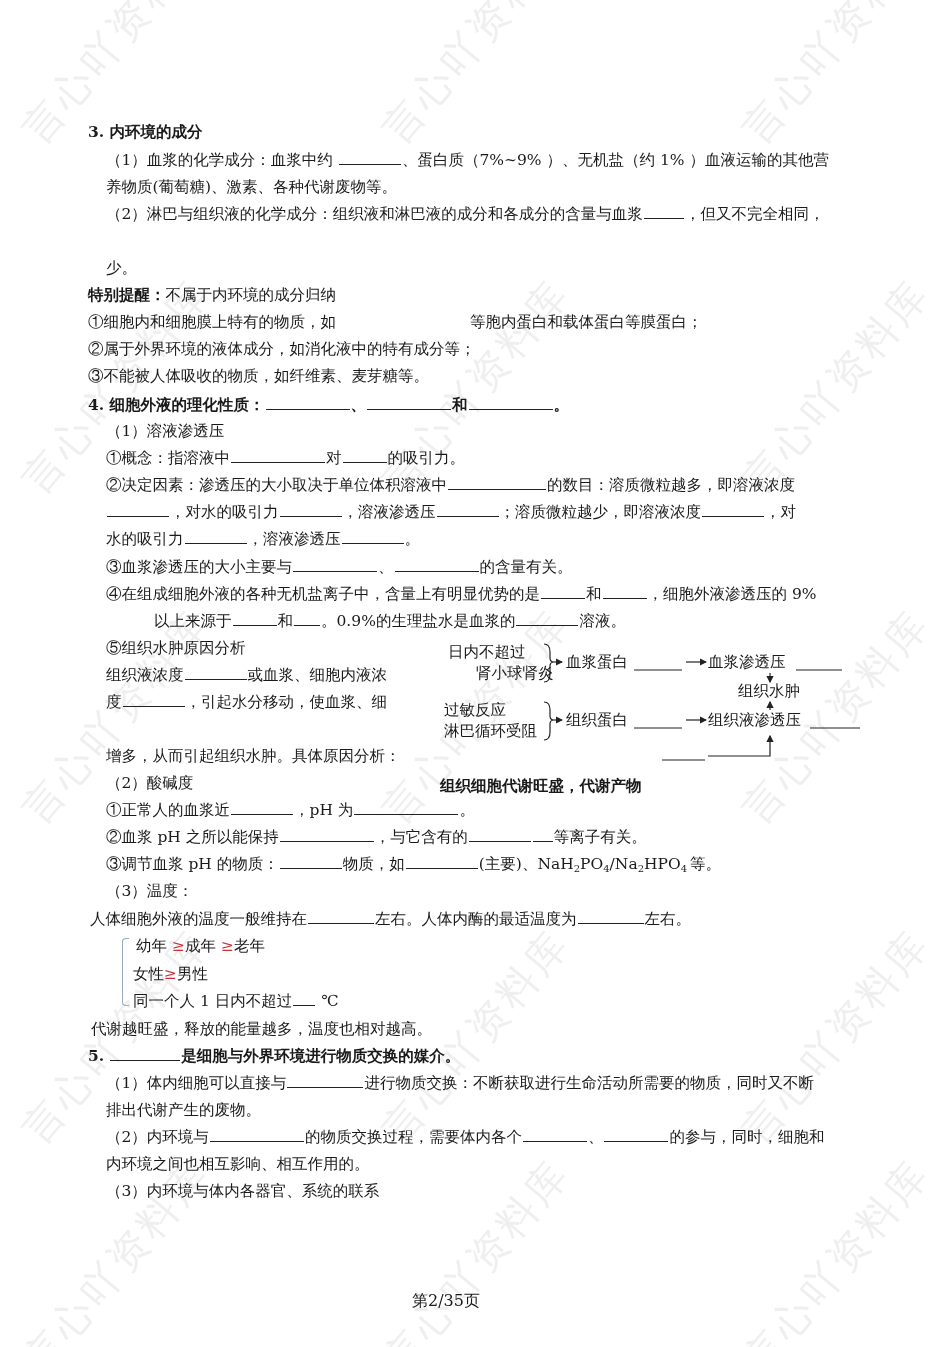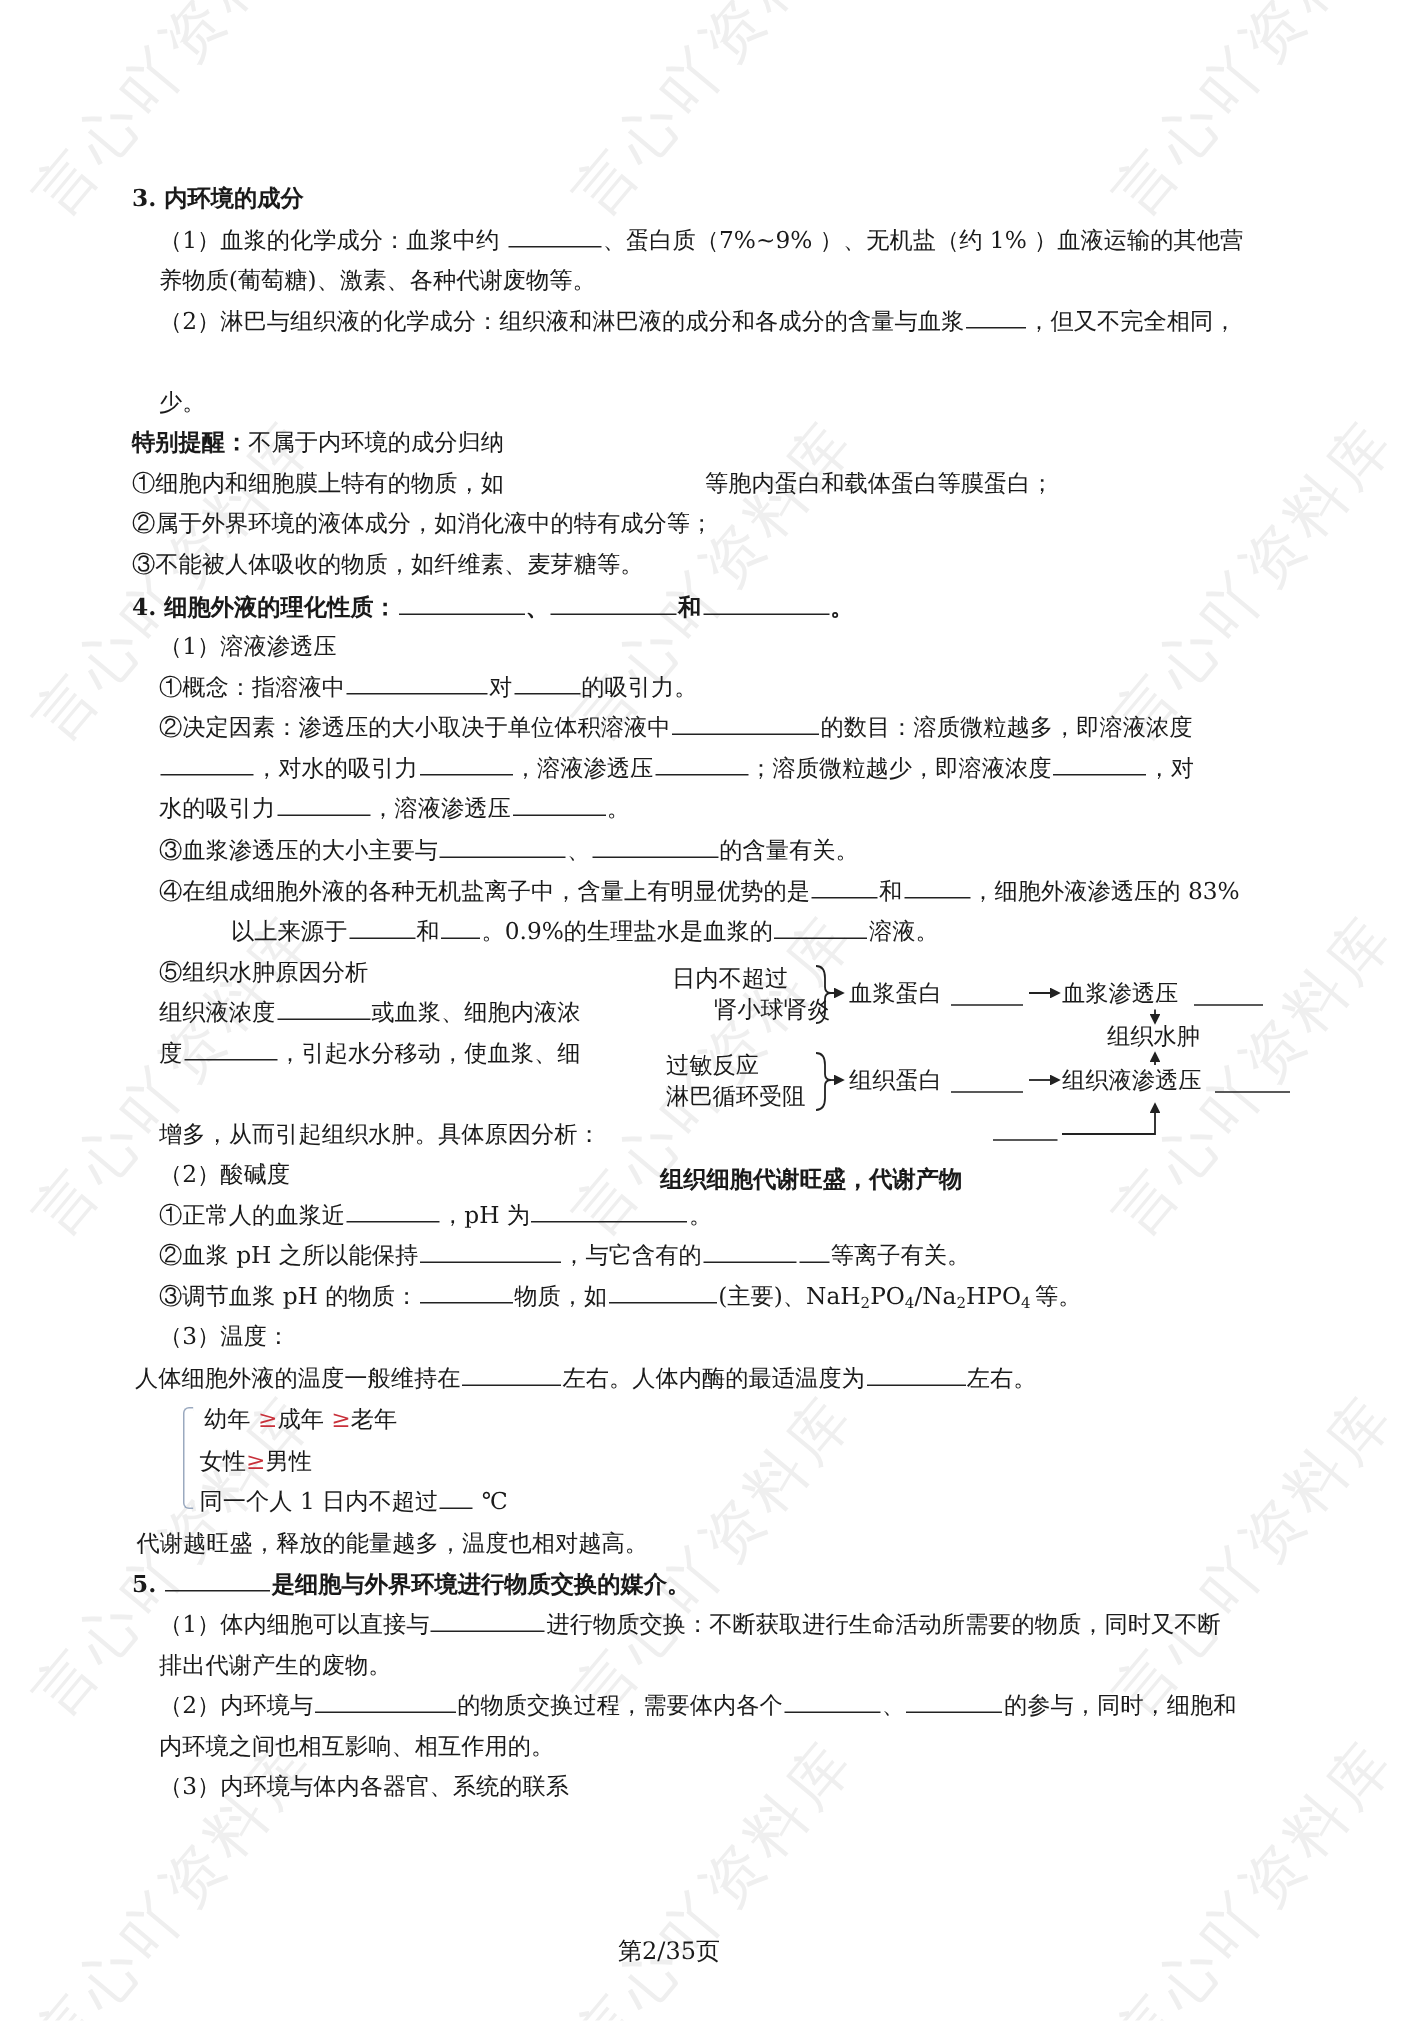--- a/index.html
+++ b/index.html
@@ -78,21 +78,21 @@
   <div class="line" style="left:106px;top:502px;">
     <span class="blank" style="width:62px;"></span><span>，对水的吸引力</span><span class="blank" style="width:62px;"></span><span>，溶液渗透压</span><span class="blank" style="width:62px;"></span><span>；溶质微粒越少，即溶液浓度</span><span class="blank" style="width:62px;"></span><span>，对</span>
   </div>
   <div class="line" style="left:106px;top:529px;">
     <span>水的吸引力</span><span class="blank" style="width:62px;"></span><span>，溶液渗透压</span><span class="blank" style="width:62px;"></span><span>。</span>
   </div>
   <div class="line" style="left:106px;top:557px;">
     <span>③血浆渗透压的大小主要与</span><span class="blank" style="width:84px;"></span><span>、</span><span class="blank" style="width:84px;"></span><span>的含量有关。</span>
   </div>
   <div class="line" style="left:106px;top:584px;">
-    <span>④在组成细胞外液的各种无机盐离子中，含量上有明显优势的是</span><span class="blank" style="width:44px;"></span><span>和</span><span class="blank" style="width:44px;"></span><span>，细胞外液渗透压的 83%</span>
+    <span>④在组成细胞外液的各种无机盐离子中，含量上有明显优势的是</span><span class="blank" style="width:44px;"></span><span>和</span><span class="blank" style="width:44px;"></span><span>，细胞外液渗透压的 9%</span>
   </div>
   <div class="line" style="left:106px;top:611px;margin-left:48px;">
     <span>以上来源于</span><span class="blank" style="width:44px;"></span><span>和</span><span class="blank" style="width:26px;"></span><span>。0.9%的生理盐水是血浆的</span><span class="blank" style="width:62px;"></span><span>溶液。</span>
   </div>
   <div class="line" style="left:106px;top:638px;">⑤组织水肿原因分析</div>
   <div class="line" style="left:106px;top:665px;">
     <span>组织液浓度</span><span class="blank" style="width:62px;"></span><span>或血浆、细胞内液浓</span>
   </div>
   <div class="line" style="left:106px;top:692px;">
     <span>度</span><span class="blank" style="width:62px;"></span><span>，引起水分移动，使血浆、细</span>

